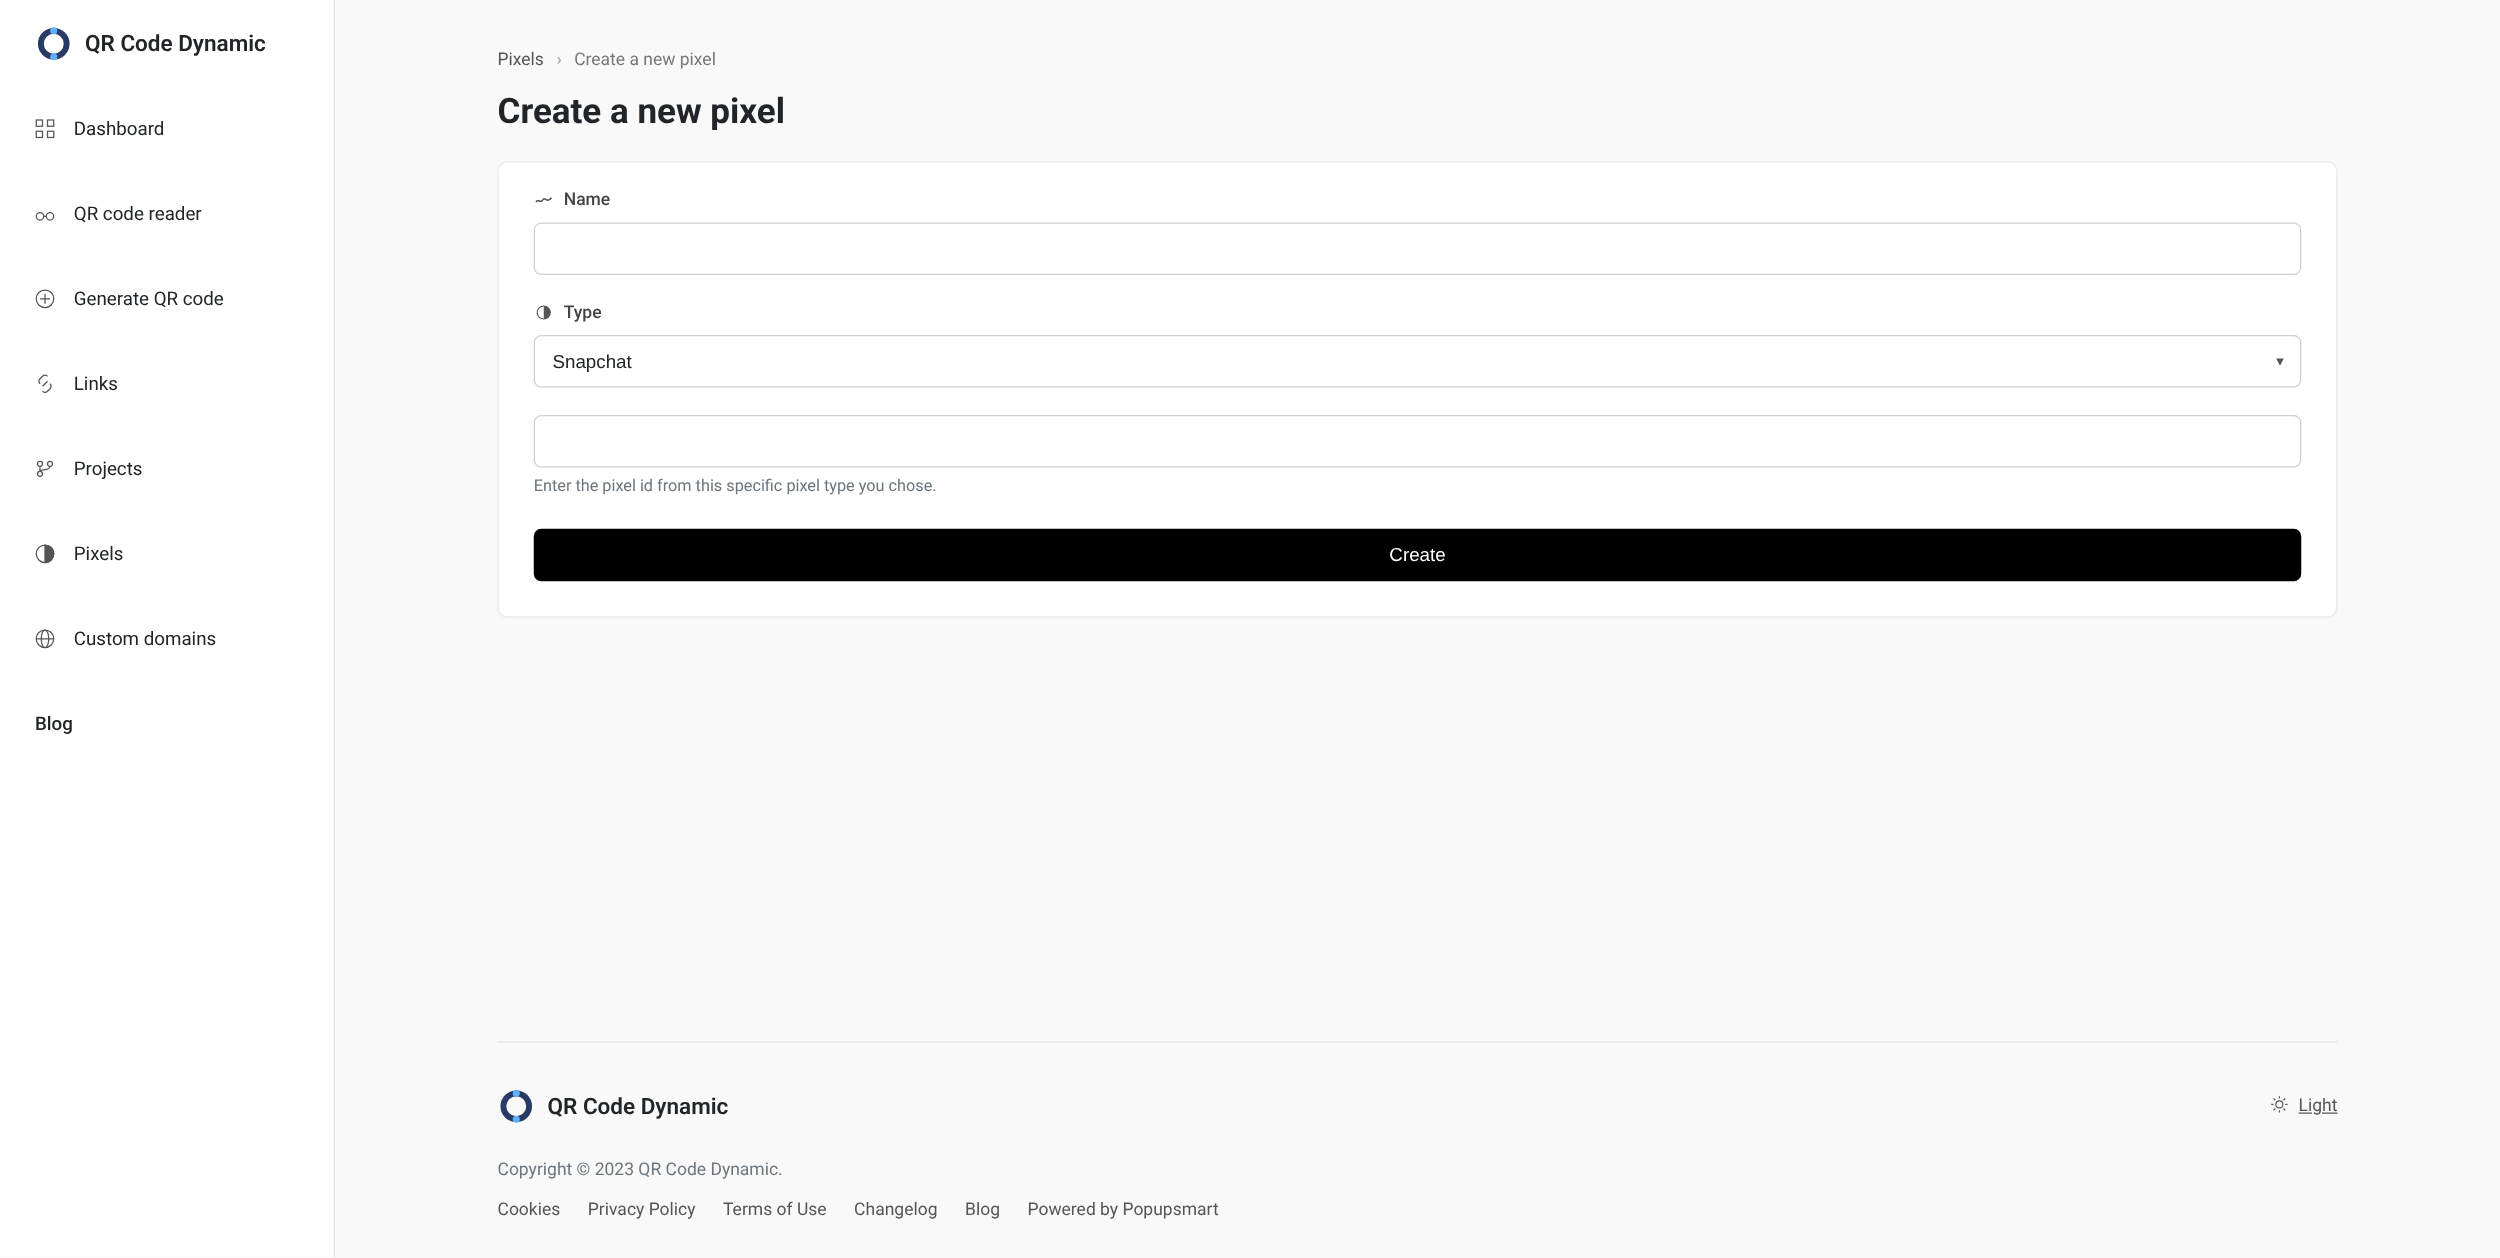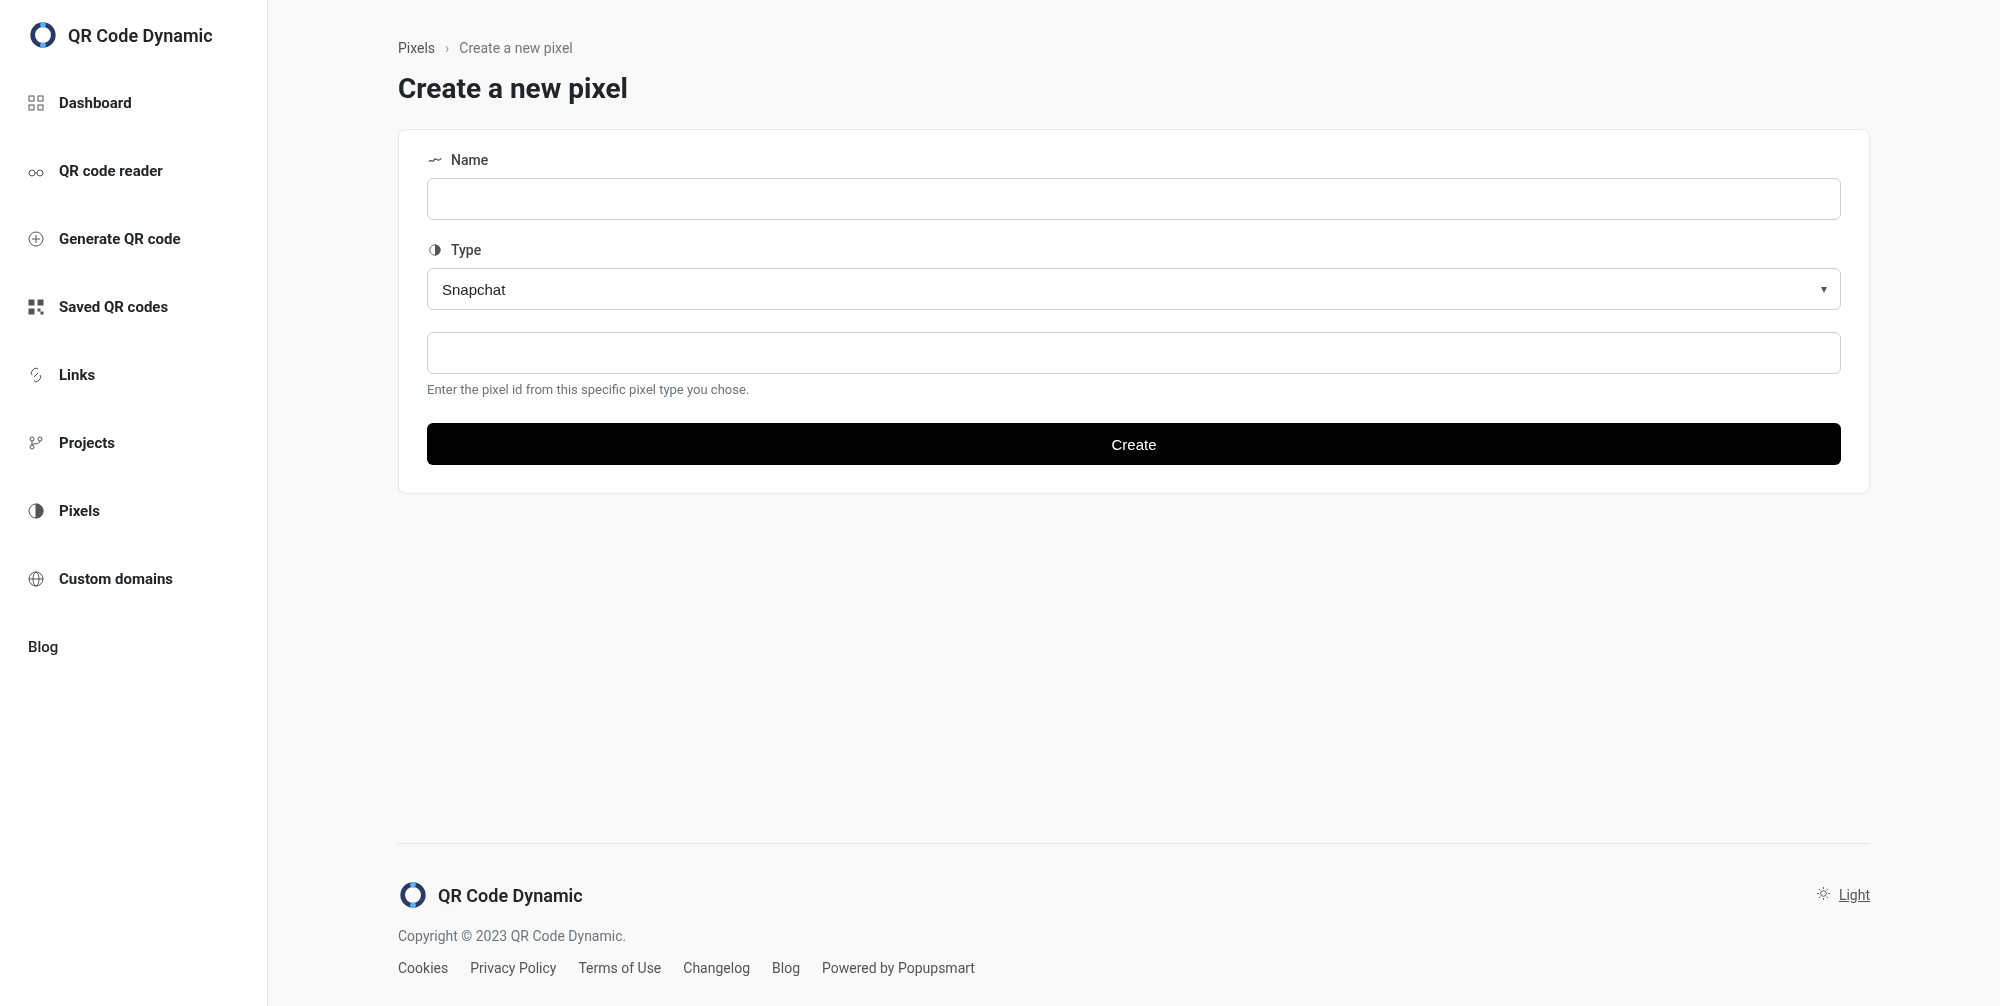--- a/index.html
+++ b/index.html
@@ -52,21 +52,21 @@
     }
     .nav-item {
       display: flex;
       align-items: center;
       gap: 15px;
       padding: 14px 12px;
       border-radius: 6px;
       color: #212529;
       cursor: pointer;
       font-size: 15px;
-      font-weight: 700;
+      font-weight: 400;
       margin-bottom: 22px;
     }
     .nav-item .nav-icon {
       width: 16px;
       height: 16px;
       display: inline-flex;
       align-items: center;
       justify-content: center;
       color: #555;
     }
@@ -224,21 +224,21 @@
       align-items: center;
       gap: 8px;
       font-size: 14px;
       color: #555;
       cursor: pointer;
       text-decoration: underline;
     }
     .copyright {
       font-size: 14px;
       color: #6c757d;
-      margin-top: 18px;
+      margin-top: 28px;
     }
     .footer-links {
       display: flex;
       gap: 22px;
       margin-top: 16px;
     }
     .footer-links a {
       font-size: 14px;
       color: #555;
       text-decoration: none;
@@ -283,32 +283,20 @@
     </li>
     <li class="nav-item">
       <span class="nav-icon">
         <svg viewBox="0 0 16 16">
             <circle cx="8" cy="8" r="7" fill="none" stroke="#555"></circle>
             <line x1="8" y1="4" x2="8" y2="12" stroke="#555"></line>
             <line x1="4" y1="8" x2="12" y2="8" stroke="#555"></line>
           </svg>
       </span>
       <span>Generate QR code</span>
-    </li>
-    <li class="nav-item">
-      <span class="nav-icon">
-        <svg viewBox="0 0 16 16">
-            <rect x="1" y="1" width="5" height="5" fill="#555"></rect>
-            <rect x="10" y="1" width="5" height="5" fill="#555"></rect>
-            <rect x="1" y="10" width="5" height="5" fill="#555"></rect>
-            <rect x="10" y="10" width="2" height="2" fill="#555"></rect>
-            <rect x="13" y="13" width="2" height="2" fill="#555"></rect>
-          </svg>
-      </span>
-      <span>Saved QR codes</span>
     </li>
     <li class="nav-item">
       <span class="nav-icon">
         <svg viewBox="0 0 16 16">
             <path d="M6 10 L10 6 M4 8 a3 3 0 0 1 0-4 l2-2 a3 3 0 0 1 4 0 M12 8 a3 3 0 0 1 0 4 l-2 2 a3 3 0 0 1-4 0" fill="none" stroke="#555"></path>
           </svg>
       </span>
       <span>Links</span>
     </li>
     <li class="nav-item">

